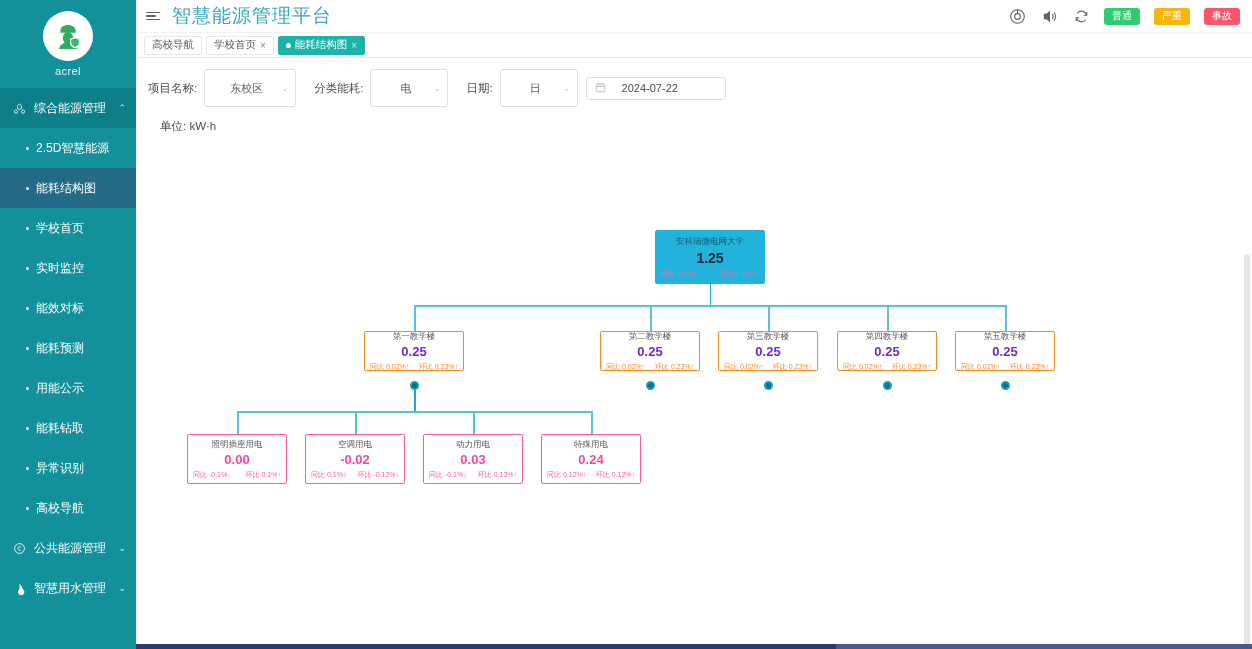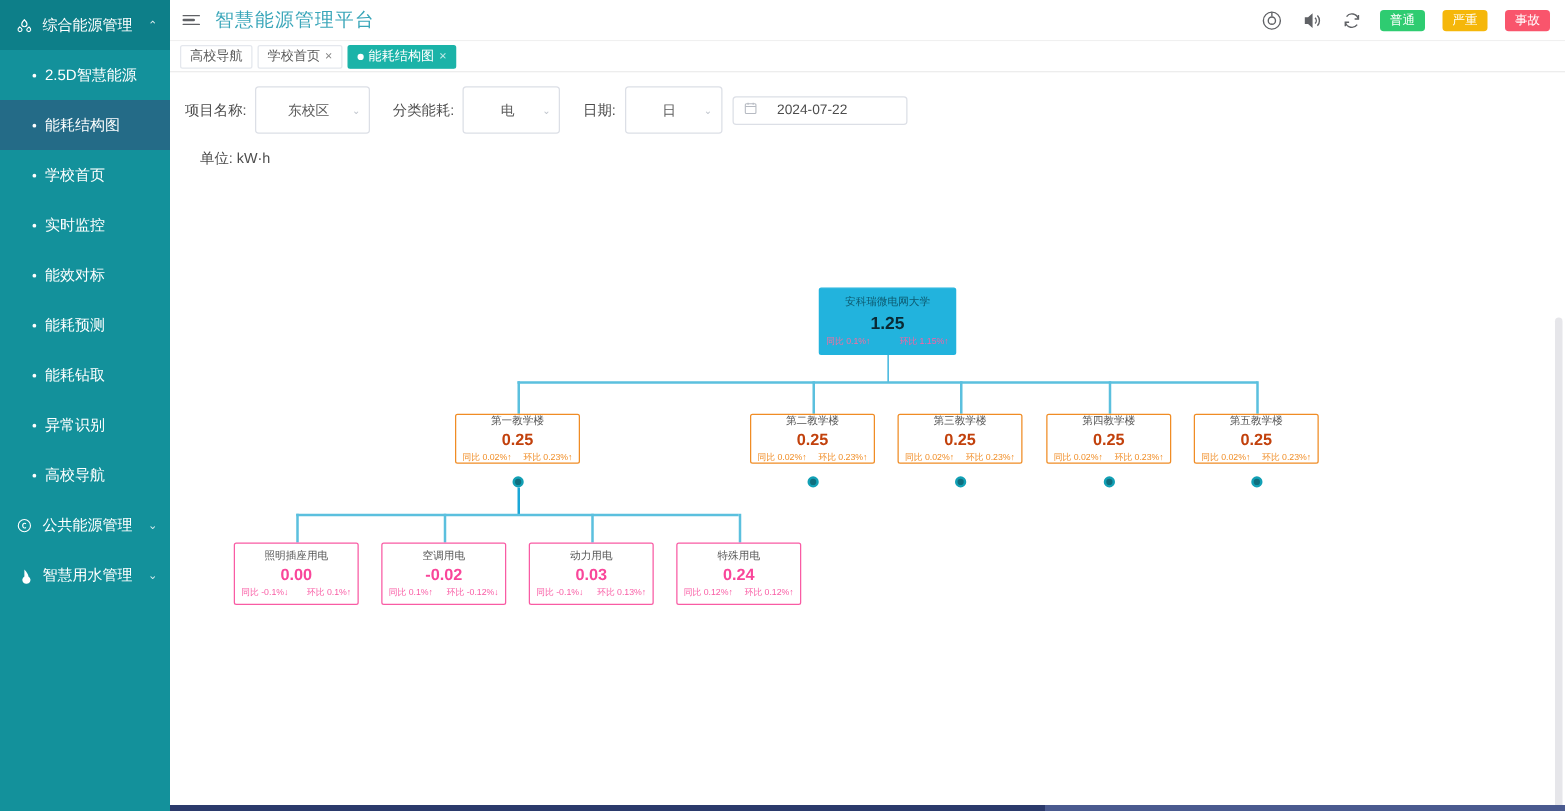--- a/index.html
+++ b/index.html
@@ -64,21 +64,21 @@
   .topbar {
     height: 33px; display: flex; align-items: center;
     padding: 0 12px 0 10px; background: #fff;
     border-bottom: 1px solid #f0f0f0;
   }
   .burger { width: 16px; height: 14px; display: flex; flex-direction: column; justify-content: center; gap: 2px; cursor: pointer; margin-right: 10px;}
   .burger i { display:block; height: 1.5px; background: #606266; border-radius:1px; }
   .burger i:nth-child(1){ width: 14px; }
   .burger i:nth-child(2){ width: 10px; }
   .burger i:nth-child(3){ width: 14px; }
-  .app-title { font-size: 15px; color: #3aa6b9; letter-spacing: 1px; font-weight: 400; font-family: Liberation Serif, serif; }
+  .app-title { font-size: 19px; color: #3aa6b9; letter-spacing: 1px; font-weight: 400; font-family: Liberation Serif, serif; }
   .topbar-right { margin-left: auto; display: flex; align-items: center; gap: 14px; }
   .tb-icon { width: 18px; height: 18px; color: #606266; display:inline-flex; align-items:center; justify-content:center; cursor:pointer; }
   .badge {
     display: inline-flex; align-items: center; justify-content: center;
     min-width: 36px; height: 17px; padding: 0 7px;
     border-radius: 3px; color: #fff; font-size: 10px;
     cursor: pointer;
   }
 
   .tabbar {
@@ -137,21 +137,21 @@
   .node.root .nval { color: #0a2a35; font-size: 14px; }
   .node.root .nfoot { color: #0d5a70; }
   .node.root .up { color: #ff6b9d; }
   .node.root .up2 { color: #ff5fa0; }
 
   
   .node.lv2 {
     border-color: #f08c24; color: #f08c24; width: 100px; height: 40px; justify-content: flex-end;
   }
   .node.lv2 .nname { color: #555; }
-  .node.lv2 .nval { color: #c2410c; }
+  .node.lv2 .nval { color: #6d28d9; }
   .node.lv2 .nfoot { color: #f08c24; }
 
   
   .node.lv3 {
     border-color: #f95ba4; color: #f95ba4; width: 100px; height: 50px;
   }
   .node.lv3 .nname { color: #555; }
   .node.lv3 .nval { color: #f9469a; }
   .node.lv3 .nfoot { color: #f95ba4; }
 
@@ -182,20 +182,33 @@
     width: 1116px; background: #2b3a6b;
   }
   .hscroll-bottom .thumb { height: 5px; width: 640px; margin-left: 700px; background: #4a5a8f; }
 </style>
 </head>
 <body>
 
 <div class="app">
 
   <aside class="sidebar">
+    <div class="logo-wrap">
+      <div class="logo-circle">
+        <svg width="34" height="34" viewBox="0 0 34 34">
+          <circle cx="17" cy="17" r="17" fill="#ffffff"></circle>
+          <path d="M17 6c-4.4 0-7.5 2.2-7.6 5.6l-.1 2.2h15.4l-.1-2.2C24.5 8.2 21.4 6 17 6z" fill="#2eab5e"></path>
+          <ellipse cx="17" cy="19" rx="5.2" ry="6" fill="#2eab5e"></ellipse>
+          <path d="M8 30c.8-4.3 4.3-6.6 9-6.6s8.2 2.3 9 6.6z" fill="#2eab5e"></path>
+          <path d="M24 18l5 1.7v4.2c0 2.6-2.1 4.4-5 5.4-2.9-1-5-2.8-5-5.4v-4.2z" fill="#ffffff"></path>
+          <path d="M24 19.2l3.8 1.3v3.2c0 2-1.6 3.4-3.8 4.2-2.2-.8-3.8-2.2-3.8-4.2v-3.2z" fill="#3cba72"></path>
+        </svg>
+      </div>
+      <div class="logo-name">acrel</div>
+    </div>
 
     <div class="sidebar-scroll">
 
       <div class="menu-group-head">
         <span class="gi">
           <svg width="13" height="13" viewBox="0 0 16 16" fill="none" stroke="#ffffff" stroke-width="1.1">
             <path d="M8 2.2c1.7 1.6 2.6 3 2.6 4.3A2.6 2.6 0 018 9.1a2.6 2.6 0 01-2.6-2.6c0-1.3.9-2.7 2.6-4.3z"></path>
             <path d="M3.4 9.4c1.3.8 2.1 1.6 2.3 2.5a2 2 0 01-3.9.6c-.2-.9.3-2 1.6-3.1z"></path>
             <path d="M12.6 9.4c1.3 1.1 1.8 2.2 1.6 3.1a2 2 0 01-3.9-.6c.2-.9 1-1.7 2.3-2.5z"></path>
           </svg>
@@ -220,20 +233,24 @@
         <span class="dot-bullet"></span>
         <span>实时监控</span>
       </div>
       <div class="sub-item">
         <span class="dot-bullet"></span>
         <span>能效对标</span>
       </div>
       <div class="sub-item">
         <span class="dot-bullet"></span>
         <span>能耗预测</span>
+      </div>
+      <div class="sub-item">
+        <span class="dot-bullet"></span>
+        <span>用能公示</span>
       </div>
       <div class="sub-item">
         <span class="dot-bullet"></span>
         <span>能耗钻取</span>
       </div>
       <div class="sub-item">
         <span class="dot-bullet"></span>
         <span>异常识别</span>
       </div>
       <div class="sub-item">

